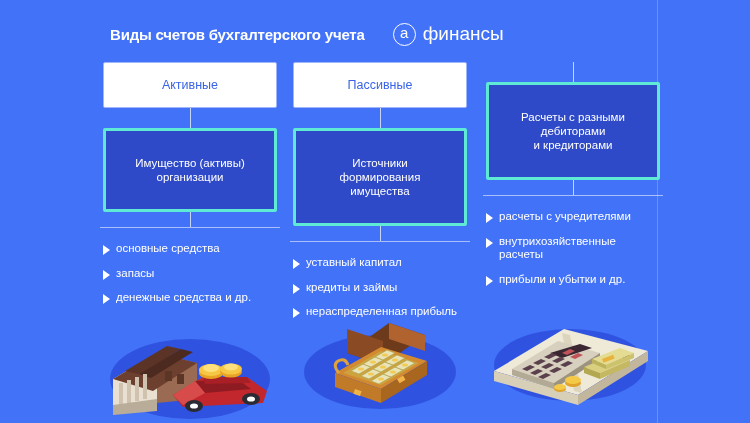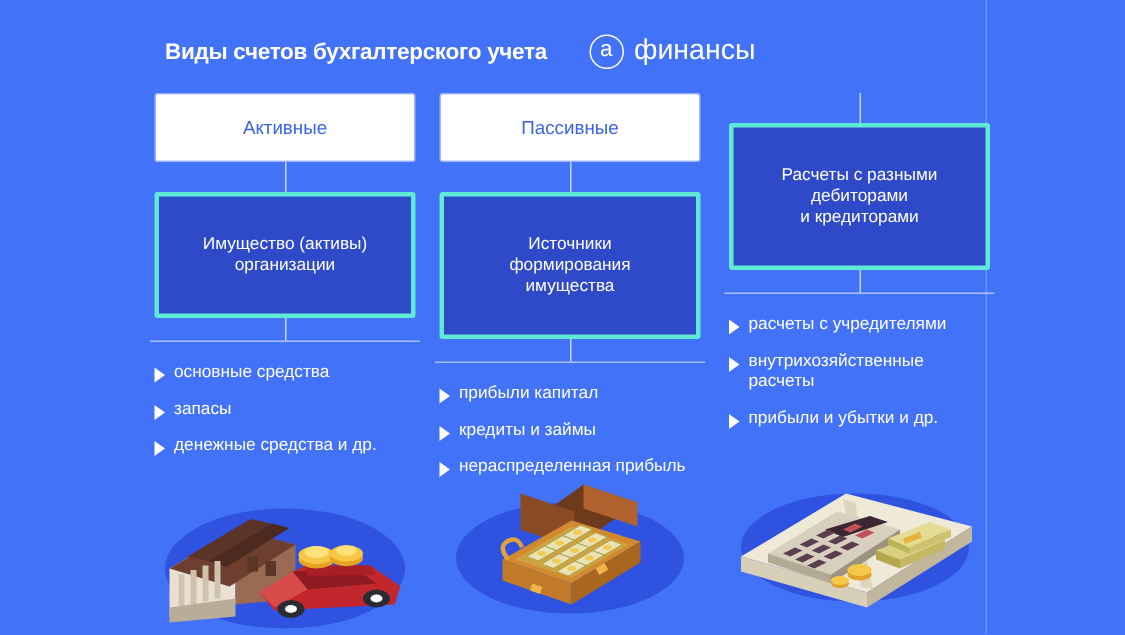--- a/index.html
+++ b/index.html
@@ -262,21 +262,21 @@
 формирования
 имущества</div>
       </div>
       <div class="divider-wrap">
         <div class="divider-stub"></div>
         <div class="divider-line"></div>
       </div>
       <ul class="bullets">
         <li class="bullet">
           <span class="bullet-marker"></span>
-          <span class="bullet-text">прибыли капитал</span>
+          <span class="bullet-text">уставный капитал</span>
         </li>
         <li class="bullet">
           <span class="bullet-marker"></span>
           <span class="bullet-text">кредиты и займы</span>
         </li>
         <li class="bullet">
           <span class="bullet-marker"></span>
           <span class="bullet-text">нераспределенная прибыль</span>
         </li>
       </ul>

